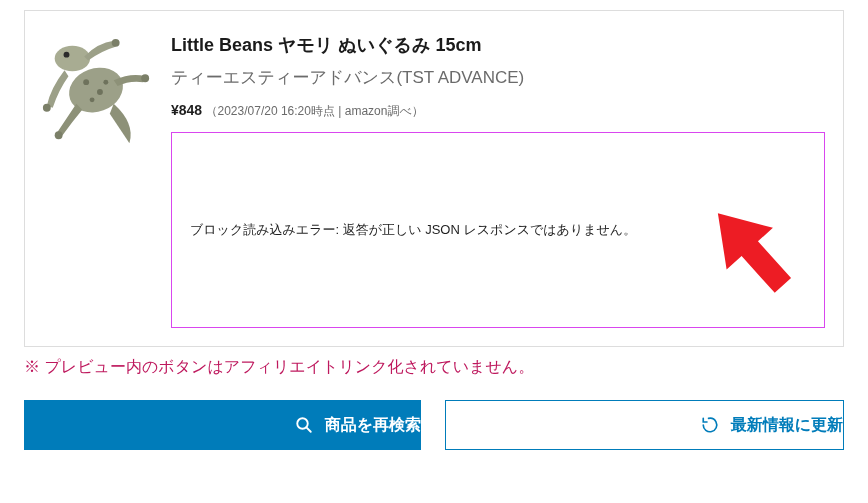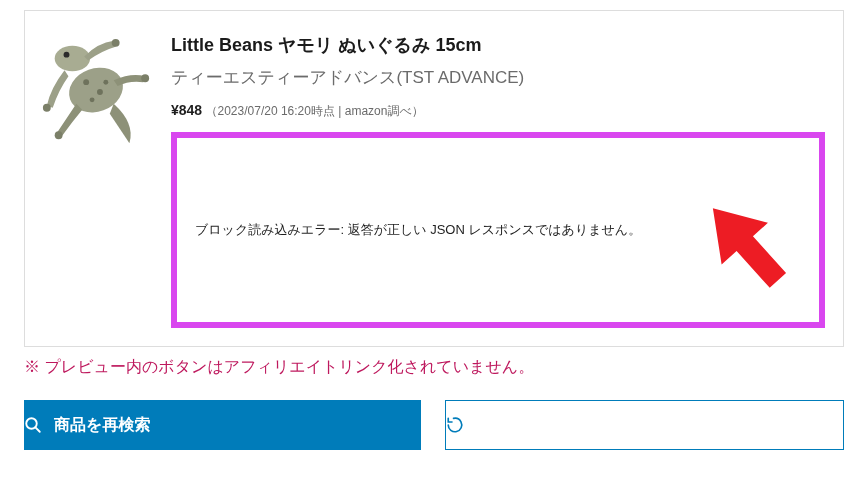--- a/index.html
+++ b/index.html
@@ -44,21 +44,21 @@
     font-size: 12px;
     color: #6b6b6b;
     margin-bottom: 7px;
   }
   .price {
     font-size: 14px;
     font-weight: 700;
     color: #1e1e1e;
   }
   .error-box {
-    border: 6px solid #d946ef;
+    border: 1px solid #d946ef;
     min-height: 196px;
     padding: 18px 18px;
     display: flex;
     align-items: center;
     position: relative;
     margin-top: 12px;
   }
   .error-text {
     font-size: 13px;
     color: #1e1e1e;
@@ -79,21 +79,21 @@
   .button-row {
     display: flex;
     gap: 24px;
     margin: 22px 24px 0 24px;
   }
   .btn {
     flex: 1;
     height: 50px;
     display: flex;
     align-items: center;
-    justify-content: flex-start;
+    justify-content: flex-end;
     gap: 12px;
     font-size: 16px;
     font-weight: 600;
     cursor: pointer;
     border: none;
   }
   .btn-primary {
     background: #007cba;
     color: #fff;
   }
@@ -167,14 +167,15 @@
     </span>
     <span>商品を再検索</span>
   </button>
   <button class="btn btn-secondary">
     <span class="icon">
       <svg width="18" height="18" viewBox="0 0 24 24" fill="none" stroke="#007cba" stroke-width="2.2" stroke-linecap="round">
         <path d="M3 12a9 9 0 1 0 3-6.7" stroke-dasharray="44 56"></path>
         <polyline points="3 3 3 8 8 8" fill="none"></polyline>
       </svg>
     </span>
+    <span>最新情報に更新</span>
   </button>
 </div>
 
 </body></html>

